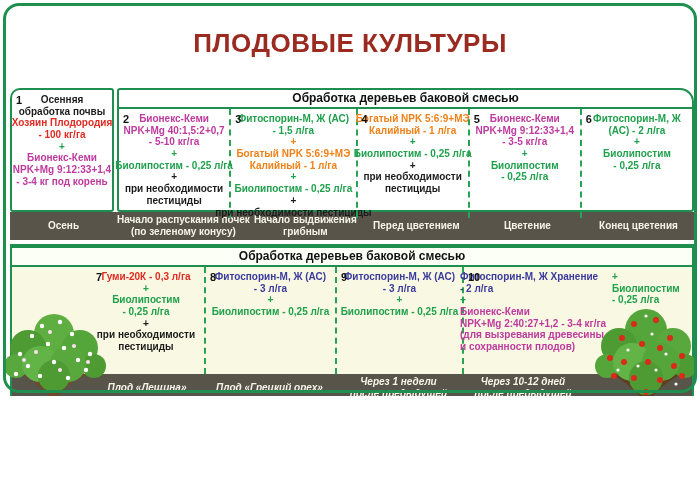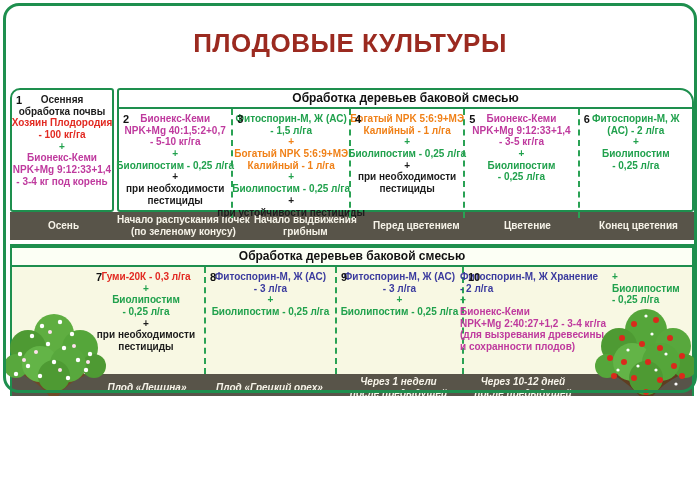--- a/index.html
+++ b/index.html
@@ -106,21 +106,21 @@
           <div class="cell">
             <span class="num">3</span>
             <div class="ln c-g">Фитоспорин-М, Ж (АС)</div>
             <div class="ln c-g">- 1,5 л/га</div>
             <div class="ln c-o">+</div>
             <div class="ln c-o">Богатый NPK 5:6:9+МЭ</div>
             <div class="ln c-o">Калийный - 1 л/га</div>
             <div class="ln c-g">+</div>
             <div class="ln c-g">Биолипостим - 0,25 л/га</div>
             <div class="ln c-k">+</div>
-            <div class="ln c-k">при устойчивости пестициды</div>
+            <div class="ln c-k">при необходимости пестициды</div>
           </div>
 
           <div class="cell">
             <span class="num">4</span>
             <div class="ln c-o">Богатый NPK 5:6:9+МЭ</div>
             <div class="ln c-o">Калийный - 1 л/га</div>
             <div class="ln c-g">+</div>
             <div class="ln c-g">Биолипостим - 0,25 л/га</div>
             <div class="ln c-k">+</div>
             <div class="ln c-k">при необходимости</div>

